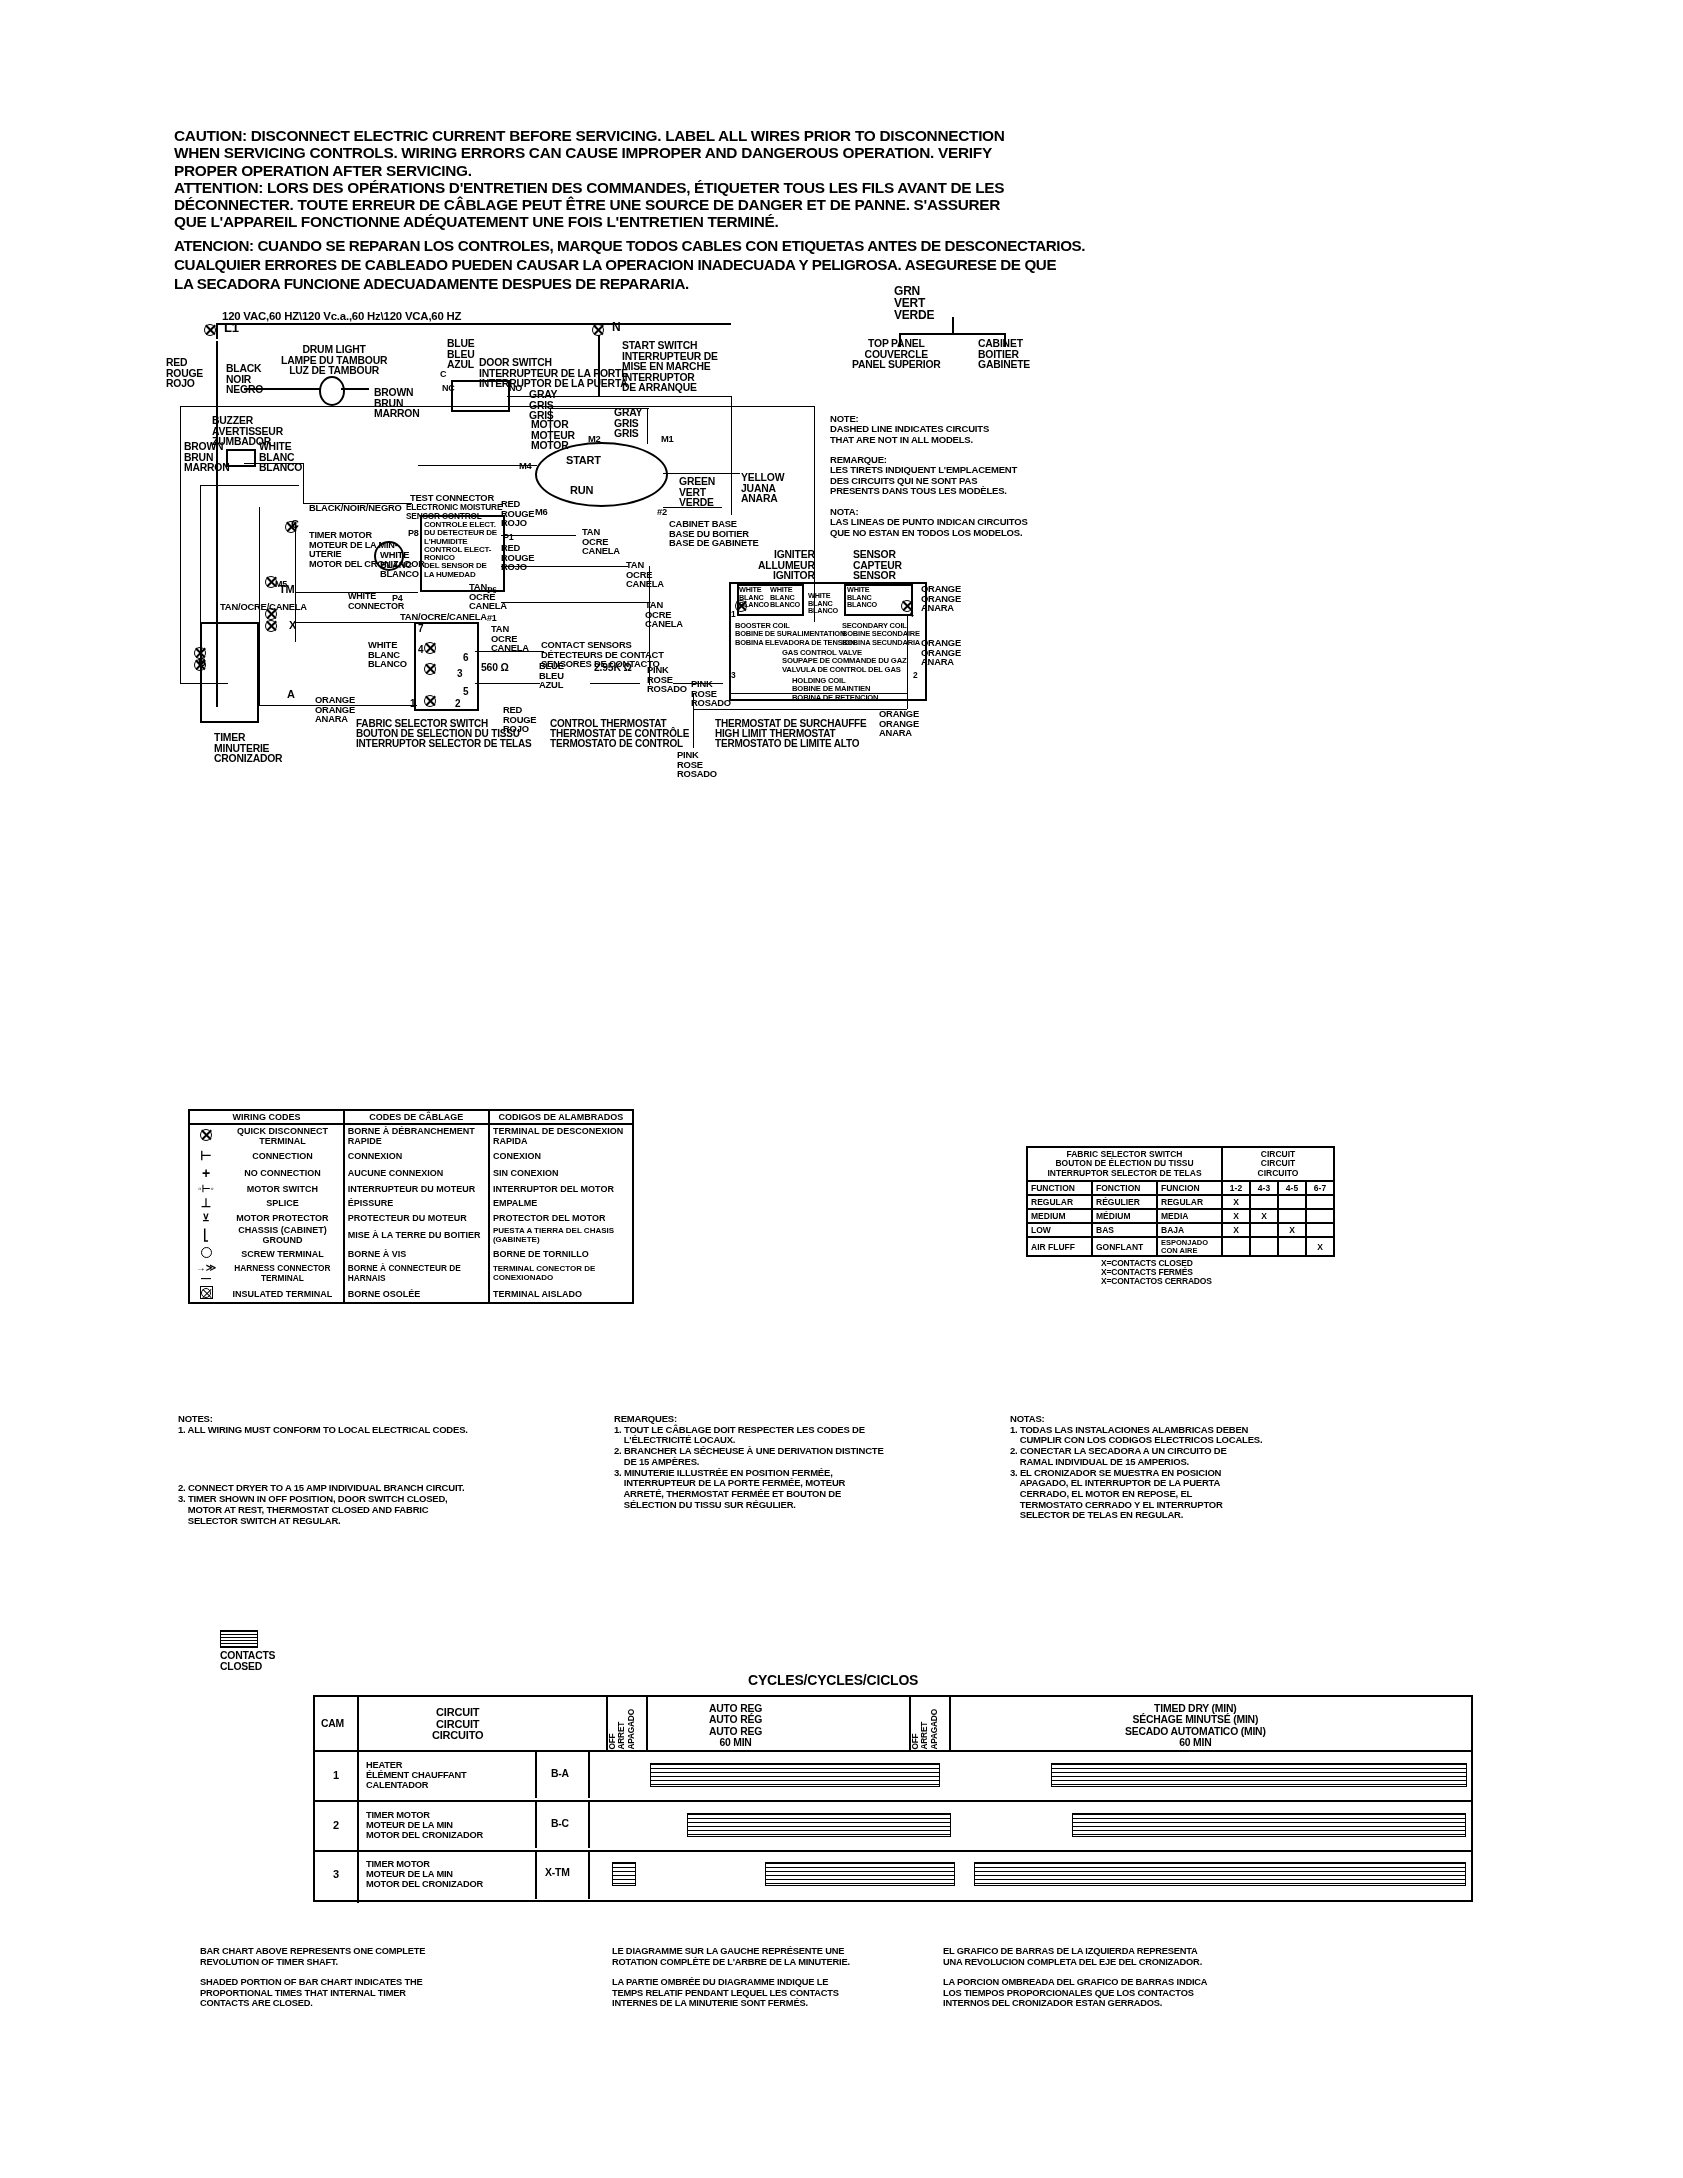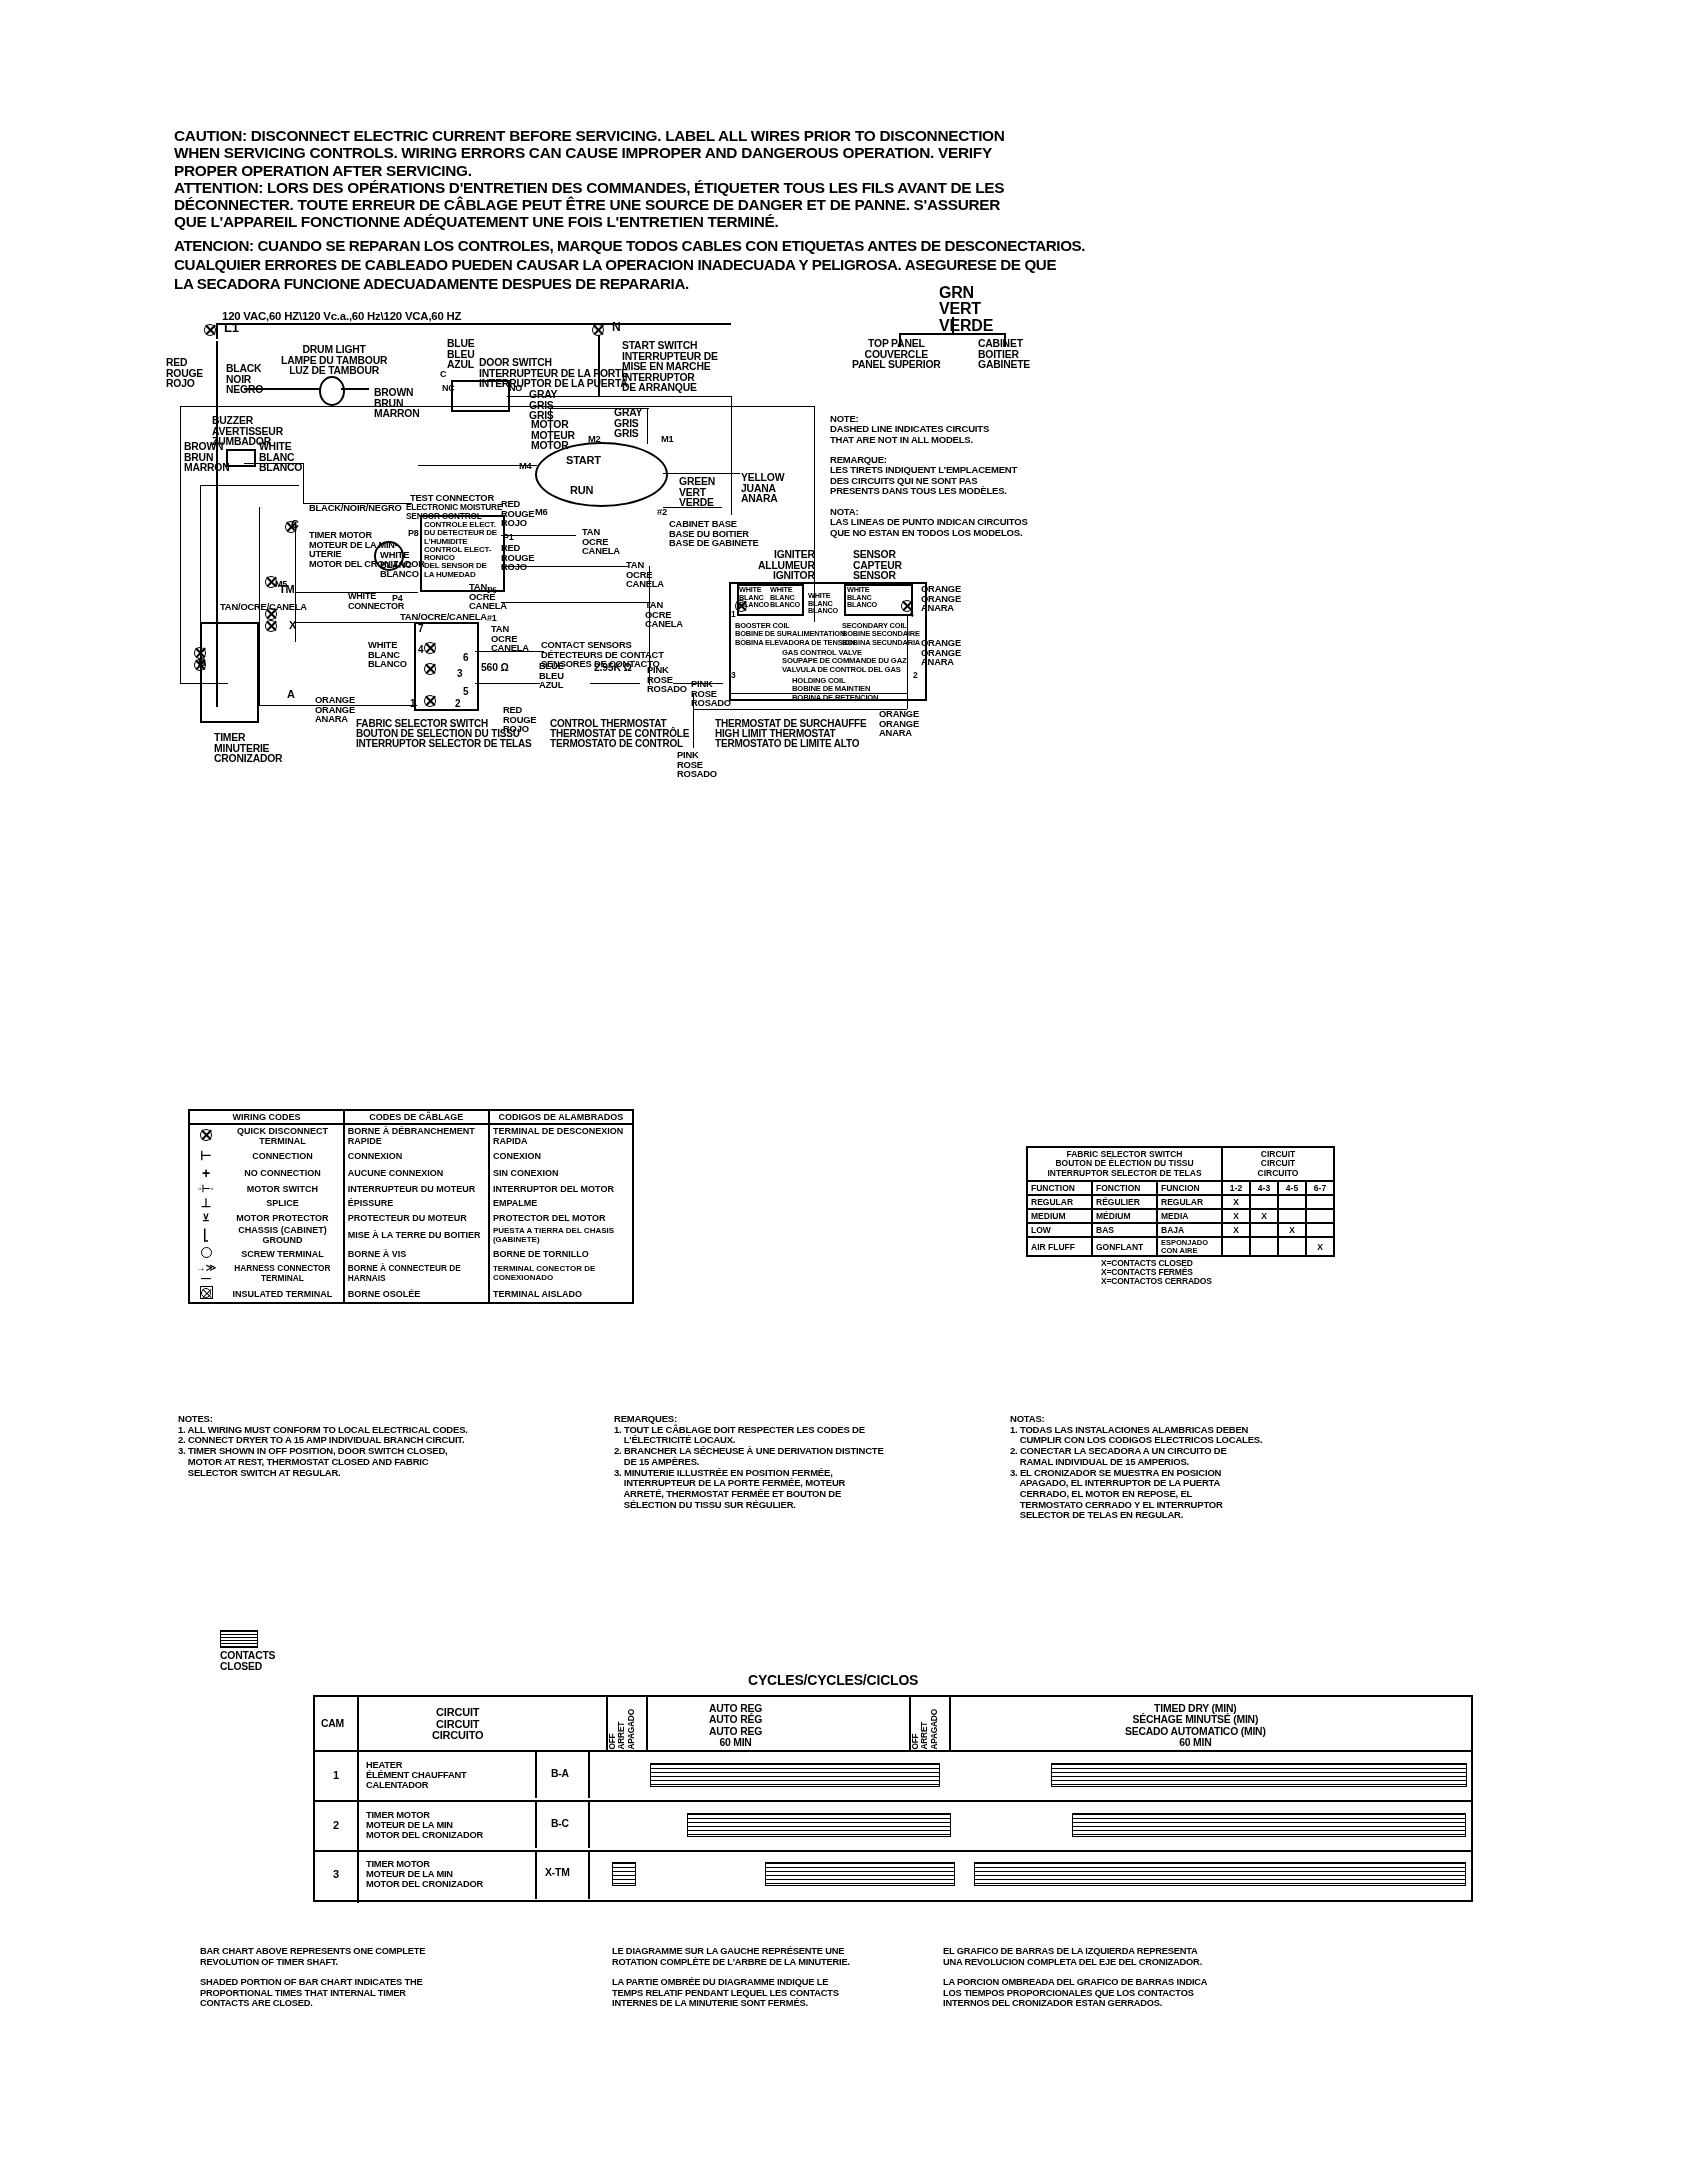--- a/index.html
+++ b/index.html
@@ -329,21 +329,21 @@
       <div>CONTROL THERMOSTAT</div>
       <div>THERMOSTAT DE CONTRÔLE</div>
       <div>TERMOSTATO DE CONTROL</div>
     </div>
     <div class="abs lbl" style="left:715px;top:719px;font-size:10px;">
       <div>THERMOSTAT DE SURCHAUFFE</div>
       <div>HIGH LIMIT THERMOSTAT</div>
       <div>TERMOSTATO DE LIMITE ALTO</div>
     </div>
 
-    <div class="abs lbl" style="left:939px;top:285px;font-size:16px;">
+    <div class="abs lbl" style="left:894px;top:285px;font-size:12px;">
       <div>GRN</div>
       <div>VERT</div>
       <div>VERDE</div>
     </div>
     <div class="ln v" style="left:952px;top:317px;height:16px;"></div>
     <div class="ln h" style="left:899px;top:333px;width:107px;"></div>
     <div class="ln v" style="left:899px;top:333px;height:14px;"></div>
     <div class="ln v" style="left:1004px;top:333px;height:14px;"></div>
     <div class="abs lbl" style="left:852px;top:339px;font-size:10.4px;text-align:center;">
       <div>TOP PANEL</div>
@@ -634,21 +634,21 @@
   </table>
   <div class="abs lbl" style="left:1101px;top:1259px;font-size:8.5px;line-height:9px;">
     <div>X=CONTACTS CLOSED</div>
     <div>X=CONTACTS FERMÉS</div>
     <div>X=CONTACTOS CERRADOS</div>
   </div>
 
   <div class="abs lbl" style="left:178px;top:1414px;font-size:9.5px;line-height:10.7px;">
     <div>NOTES:</div>
     <div style="white-space:pre;">1. ALL WIRING MUST CONFORM TO LOCAL ELECTRICAL CODES.</div>
-    <div style="white-space:pre;">2. CONNECT DRYER TO A 15 AMP INDIVIDUAL BRANCH CIRCUIT.</div>
+    <div style="white-space:pre;margin-top:48px;">2. CONNECT DRYER TO A 15 AMP INDIVIDUAL BRANCH CIRCUIT.</div>
     <div style="white-space:pre;">3. TIMER SHOWN IN OFF POSITION, DOOR SWITCH CLOSED,</div>
     <div style="white-space:pre;">    MOTOR AT REST, THERMOSTAT CLOSED AND FABRIC</div>
     <div style="white-space:pre;">    SELECTOR SWITCH AT REGULAR.</div>
   </div>
   <div class="abs lbl" style="left:614px;top:1414px;font-size:9.5px;line-height:10.7px;">
     <div>REMARQUES:</div>
     <div style="white-space:pre;">1. TOUT LE CÂBLAGE DOIT RESPECTER LES CODES DE</div>
     <div style="white-space:pre;">    L'ÉLECTRICITÉ LOCAUX.</div>
     <div style="white-space:pre;">2. BRANCHER LA SÉCHEUSE À UNE DERIVATION DISTINCTE</div>
     <div style="white-space:pre;">    DE 15 AMPÈRES.</div>

